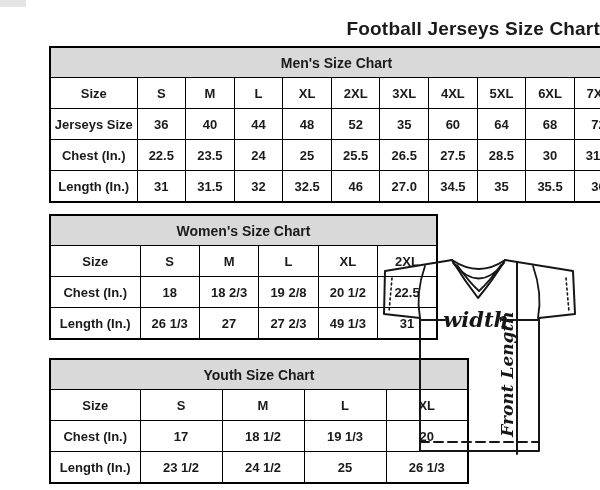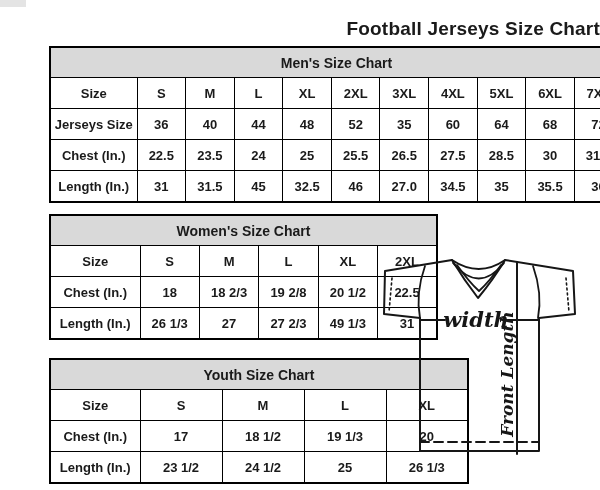--- a/index.html
+++ b/index.html
@@ -91,21 +91,21 @@
         <td>26.5</td>
         <td>27.5</td>
         <td>28.5</td>
         <td>30</td>
         <td>31.5</td>
       </tr>
       <tr>
         <td>Length (In.)</td>
         <td>31</td>
         <td>31.5</td>
-        <td>45</td>
+        <td>32</td>
         <td>32.5</td>
         <td>46</td>
         <td>27.0</td>
         <td>34.5</td>
         <td>35</td>
         <td>35.5</td>
         <td>36</td>
       </tr>
     </tbody>
 </table>

